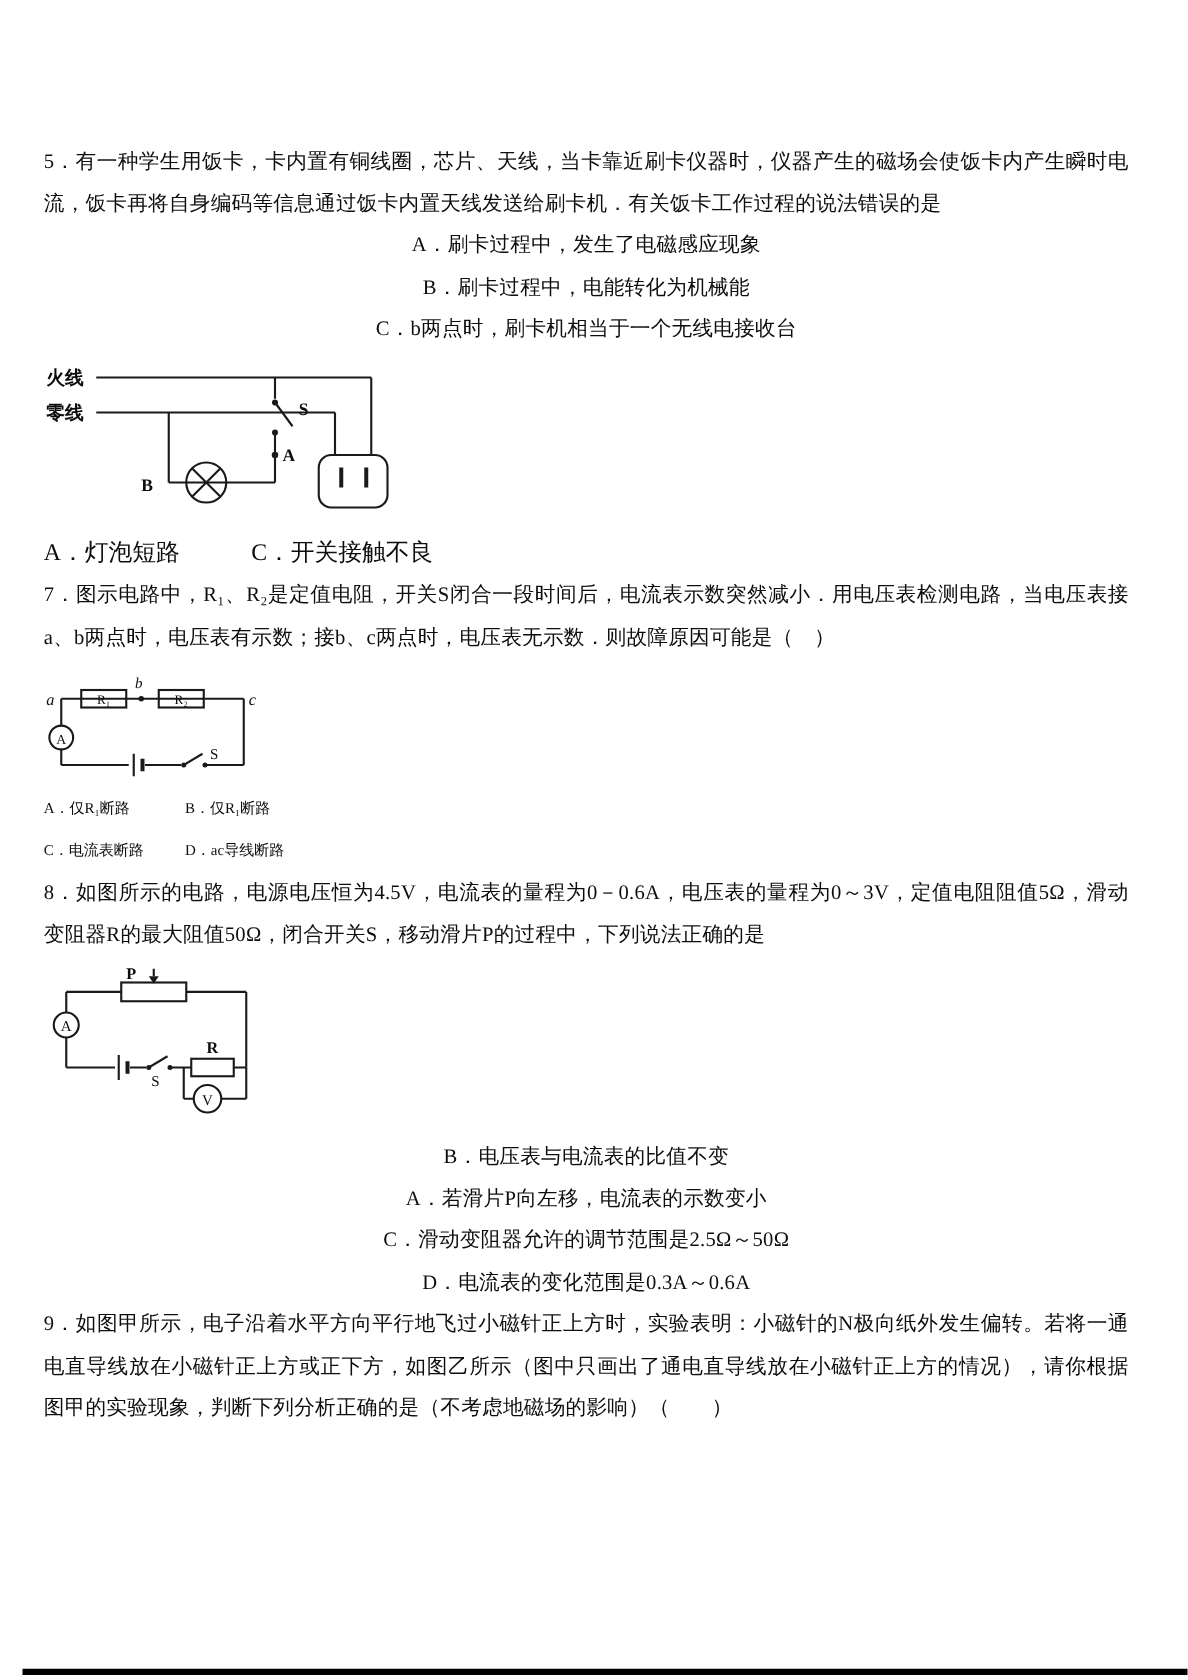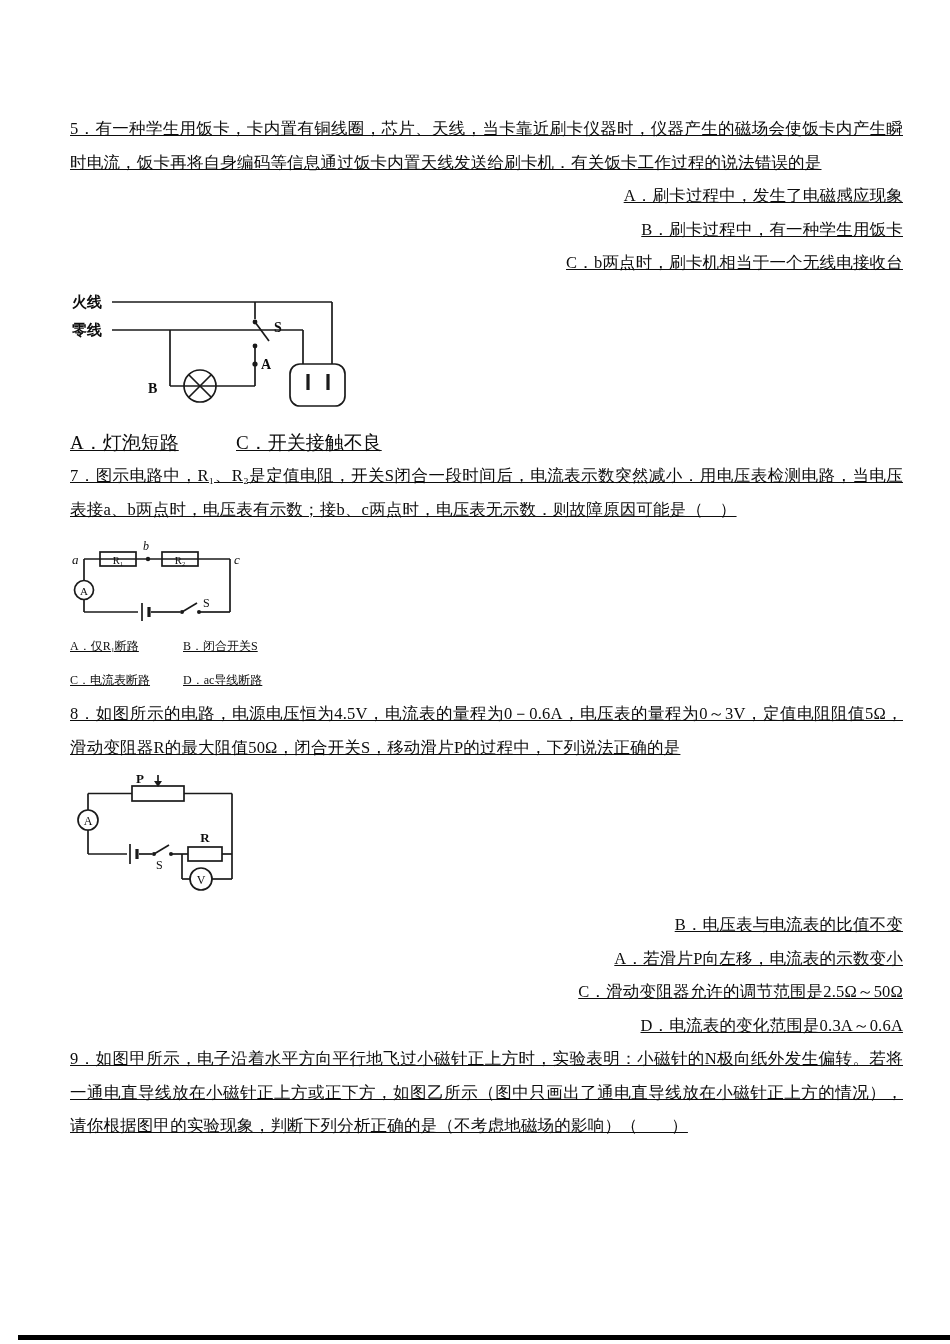--- a/index.html
+++ b/index.html
@@ -6,30 +6,29 @@
   html, body { background: #ffffff; }
   body {
     width: 950px; height: 1344px;
     position: relative;
     font-family: "Liberation Serif", "DejaVu Serif", serif;
     color: #0d0d0d;
     overflow: hidden;
   }
   .page {
     position: absolute; inset: 0;
-    padding: 112px 47px 0 70px;
-    text-decoration: underline;
+    padding: 112px 47px 0 35px;
   }
   p.line {
     font-size: 16.5px;
     line-height: 33.5px;
     text-align: justify;
     letter-spacing: 0.2px;
   }
-  p.opt { text-align: right; }
+  p.opt { text-align: center; }
   .opt-row {
     display: grid;
     grid-template-columns: 166px 165px 165px 1fr;
     font-size: 19px; line-height: 33.5px;
   }
   .opt-row-2 {
     display: grid;
     grid-template-columns: 113px 1fr;
     font-size: 12px; line-height: 33.5px;
   }
@@ -50,21 +49,21 @@
   }
 </style>
 </head>
 <body>
 
 <div class="page">
 
   <section>
     <p class="line">5．有一种学生用饭卡，卡内置有铜线圈，芯片、天线，当卡靠近刷卡仪器时，仪器产生的磁场会使饭卡内产生瞬时电流，饭卡再将自身编码等信息通过饭卡内置天线发送给刷卡机．有关饭卡工作过程的说法错误的是</p>
     <p class="line opt">A．刷卡过程中，发生了电磁感应现象</p>
-    <p class="line opt">B．刷卡过程中，有一种学生用饭卡</p>
+    <p class="line opt">B．刷卡过程中，电能转化为机械能</p>
     <p class="line opt">C．b两点时，刷卡机相当于一个无线电接收台</p>
   </section>
 
   <section>
 
     <div class="diagram">
       <svg width="300" height="130" viewBox="0 0 300 130">
         <text x="2" y="19" font-size="15" font-weight="bold">火线</text>
         <text x="2" y="47" font-size="15" font-weight="bold">零线</text>
 
@@ -149,21 +148,21 @@
           <circle class="dot" cx="129" cy="78" r="2"></circle>
         </g>
         <text x="133" y="73" font-size="12">S</text>
         <line class="wire" x1="129" y1="78" x2="160" y2="78"></line>
         <line class="wire" x1="160" y1="78" x2="160" y2="25"></line>
       </svg>
     </div>
 
     <div class="opt-row-2">
       <span>A．仅R₁断路</span>
-      <span>B．闭合开关S</span>
+      <span>B．仅R₁断路</span>
     </div>
     <div class="opt-row-2">
       <span>C．电流表断路</span>
       <span>D．ac导线断路</span>
     </div>
   </section>
 
   <section>
     <p class="line">8．如图所示的电路，电源电压恒为4.5V，电流表的量程为0－0.6A，电压表的量程为0～3V，定值电阻阻值5Ω，滑动变阻器R的最大阻值50Ω，闭合开关S，移动滑片P的过程中，下列说法正确的是</p>
 

